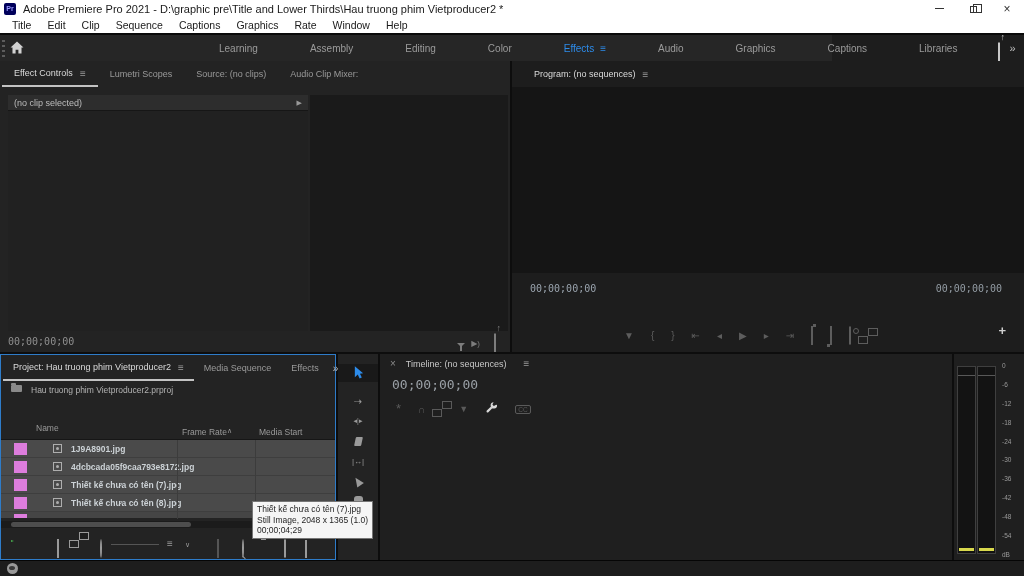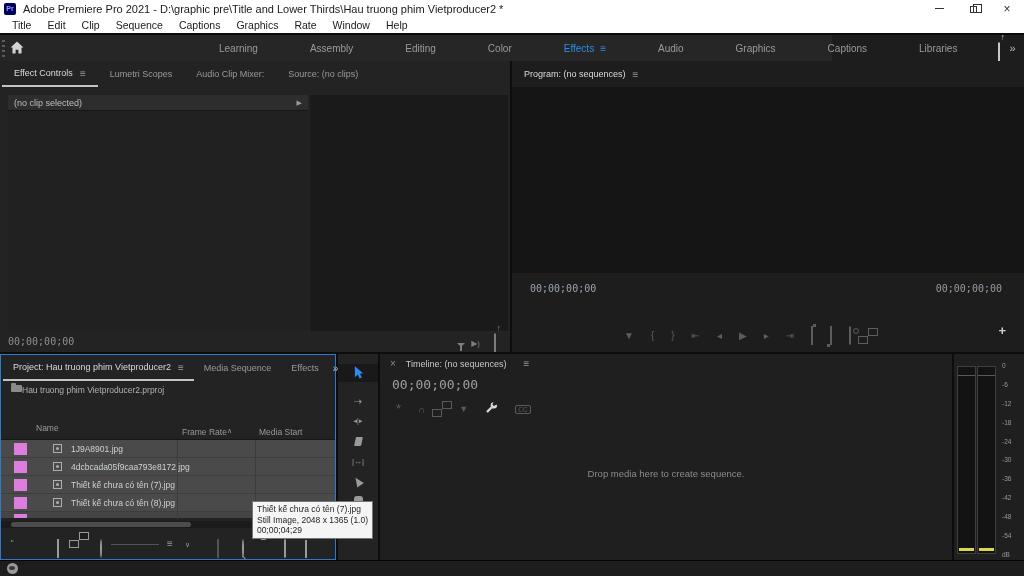--- a/index.html
+++ b/index.html
@@ -80,41 +80,41 @@
   .i-overlap::before { content:""; position:absolute; right:0; top:0; width:8px; height:6px; border:1px solid; }
   .i-overlap::after { content:""; position:absolute; left:0; bottom:0; width:8px; height:6px; border:1px solid; background:#1d1d1d; }
   .prog-add { position:absolute; right:18px; top:262px; color:#cfcfcf; font-size:13px; font-weight:bold; }
 
   
   .proj { position:absolute; left:0; top:354px; width:336px; height:206px; background:#232323;
     border:1px solid #2e7cc9; }
   .proj-tabs { position:absolute; left:2px; top:0; display:flex; align-items:center; height:26px; }
   .proj-tabs .ptab { padding:0 10px; }
   .proj-overflow { font-size:10px; color:#bfbfbf; margin-left:4px; }
-  .breadcrumb-row { position:absolute; left:10px; top:30px; display:flex; align-items:flex-start; color:#8a8a8a; }
+  .breadcrumb-row { position:absolute; left:10px; top:30px; display:flex; align-items:flex-start; gap:9px; color:#8a8a8a; }
   .breadcrumb-row .txt { font-size:8.5px; color:#b2b2b2; }
   .i-folder { width:11px; height:7px; background:currentColor; position:relative; border-radius:1px; }
   .i-folder::before { content:""; position:absolute; top:-2px; left:0; width:5px; height:2px; background:currentColor; border-radius:1px 1px 0 0; }
   .search-row { position:absolute; left:8px; top:47px; width:320px; height:14px; }
   .search-box { position:absolute; left:0; top:0; width:154px; height:14px; background:#2b2b2b; border-radius:7px;
     display:flex; align-items:center; padding-left:5px; color:#8f8f8f; }
   .search-box input { background:transparent; border:none; outline:none; color:#ddd; font-size:8.5px; width:130px; margin-left:4px; }
   .i-mag { width:6px; height:6px; border:1px solid currentColor; border-radius:50%; position:relative; flex:none; }
   .i-mag::after { content:""; position:absolute; width:4px; height:1px; background:currentColor;
     transform:rotate(45deg); right:-3px; bottom:-1px; }
   .findbin-btn { position:absolute; left:160px; top:0; width:20px; height:14px; background:#313131; border-radius:2px;
     display:flex; align-items:center; justify-content:center; color:#8f8f8f; }
   .sel-status { position:absolute; right:2px; top:3px; font-size:8px; color:#9a9a9a; }
   .col-head { position:absolute; left:0; top:68px; width:334px; height:17px; border-bottom:1px solid #161616;
     font-size:8.5px; color:#9a9a9a; }
   .ch-name { position:absolute; left:35px; top:0; }
   .ch-rate { position:absolute; left:181px; top:4px; }
   .ch-caret { position:absolute; left:226px; top:4px; font-size:7px; }
   .ch-start { position:absolute; left:258px; top:4px; }
-  .rows { position:absolute; left:0; top:85px; width:346px; }
+  .rows { position:absolute; left:0; top:85px; width:346px;font-weight:bold; }
   .prow { position:relative; width:334px; height:18px; background:#4a4a4a; border-bottom:1px solid #3e3e3e; }
   .swatch { position:absolute; left:13px; top:3px; width:13px; height:12px; background:#dd7ddd; }
   .i-image { position:absolute; left:52px; top:4px; width:9px; height:9px; border:1px solid #aeaeae; }
   .i-image::after { content:""; position:absolute; left:2px; top:2px; width:3px; height:3px; border-radius:50%; background:#aeaeae; }
   .prow .nm { position:absolute; left:70px; top:4px; font-size:8.5px; color:#ccd2d6; white-space:nowrap; }
   .prow-sliver { position:relative; width:334px; height:6px; background:#454545; overflow:hidden; }
   .col-sep { position:absolute; top:85px; width:1px; height:79px; background:#3c3c3c; }
   .hscroll { position:absolute; left:0; top:166px; width:334px; height:7px; background:#1b1b1b; }
   .hscroll .thumb { position:absolute; left:10px; top:1px; width:180px; height:5px; background:#4d4d4d; border-radius:3px; }
   .proj-toolbar { position:absolute; left:0; top:176px; width:334px; height:28px; }
@@ -235,42 +235,42 @@
     <span class="export-top"><span class="i-export"></span></span>
   </div>
 
   <div class="mon">
     <div class="ptab-row" style="padding-left:2px;">
       <span class="ptab active">
           <span>Effect Controls</span>
           <span class="menu-glyph">≡</span>
         </span>
       <span class="ptab">Lumetri Scopes</span>
+      <span class="ptab">Source: (no clips)</span>
       <span class="ptab">Audio Clip Mixer:</span>
-      <span class="ptab">Source: (no clips)</span>
     </div>
     <div class="mon-left">
       <div class="clip-header">
         <span class="lbl">(no clip selected)</span>
         <span class="arr">▶</span>
       </div>
     </div>
     <div class="mon-right"></div>
     <div class="mon-bottom">
       <span class="tc mon-tc">00;00;00;00</span>
       <div class="mon-icons">
         <span><span class="i-funnel"></span></span>
         <span class="small-glyph">▶)</span>
         <span><span class="i-export"></span></span>
       </div>
     </div>
   </div>
 
   <div class="prog">
-    <div class="ptab-row" style="">
+    <div class="ptab-row" style="padding-left:10px;">
       <span class="ptab active" style="border-bottom:none;">
           <span>Program: (no sequences)</span>
           <span class="menu-glyph">≡</span>
         </span>
     </div>
     <div class="prog-video"></div>
     <span class="tc prog-tc-left">00;00;00;00</span>
     <span class="tc prog-tc-right">00;00;00;00</span>
     <div class="transport">
       <span class="tr-glyph">▼</span>
@@ -389,21 +389,20 @@
       <span><span class="i-overlap i-overlap-tl"></span></span>
       <span class="marker-glyph">▼</span>
       <span>
         <svg width="13" height="13" viewBox="0 0 13 13">
           <path d="M12 4 A3.2 3.2 0 1 1 8.6 1.2 L7.4 3.6 8.8 5 11.2 3.8 Z" fill="#d8d8d8"></path>
           <rect x="0.8" y="7.6" width="7" height="2.2" rx="1.1" transform="rotate(-45 4.3 8.7)" fill="#d8d8d8"></rect>
         </svg>
       </span>
       <span class="cc-badge">CC</span>
     </div>
-    <div class="drop-hint">Drop media here to create sequence.</div>
   </div>
 
   <div class="meters">
     <div class="ch" style="left:3px;">
       <div class="cap"></div>
       <span class="level"></span>
     </div>
     <div class="ch" style="left:23px;">
       <div class="cap"></div>
       <span class="level"></span>

